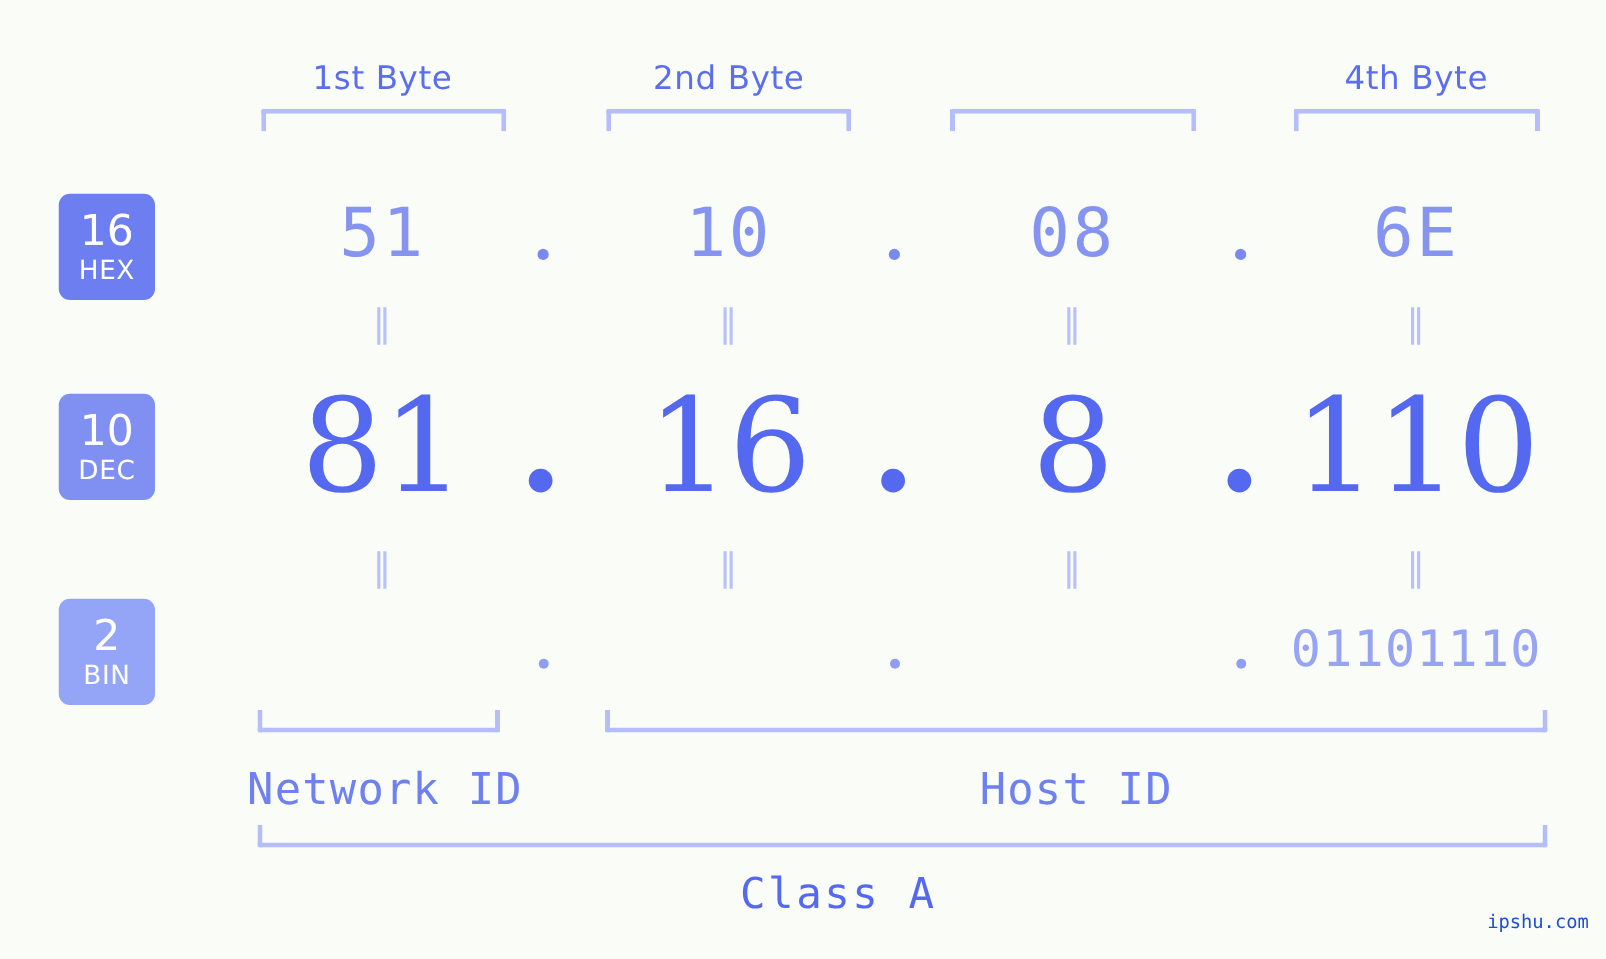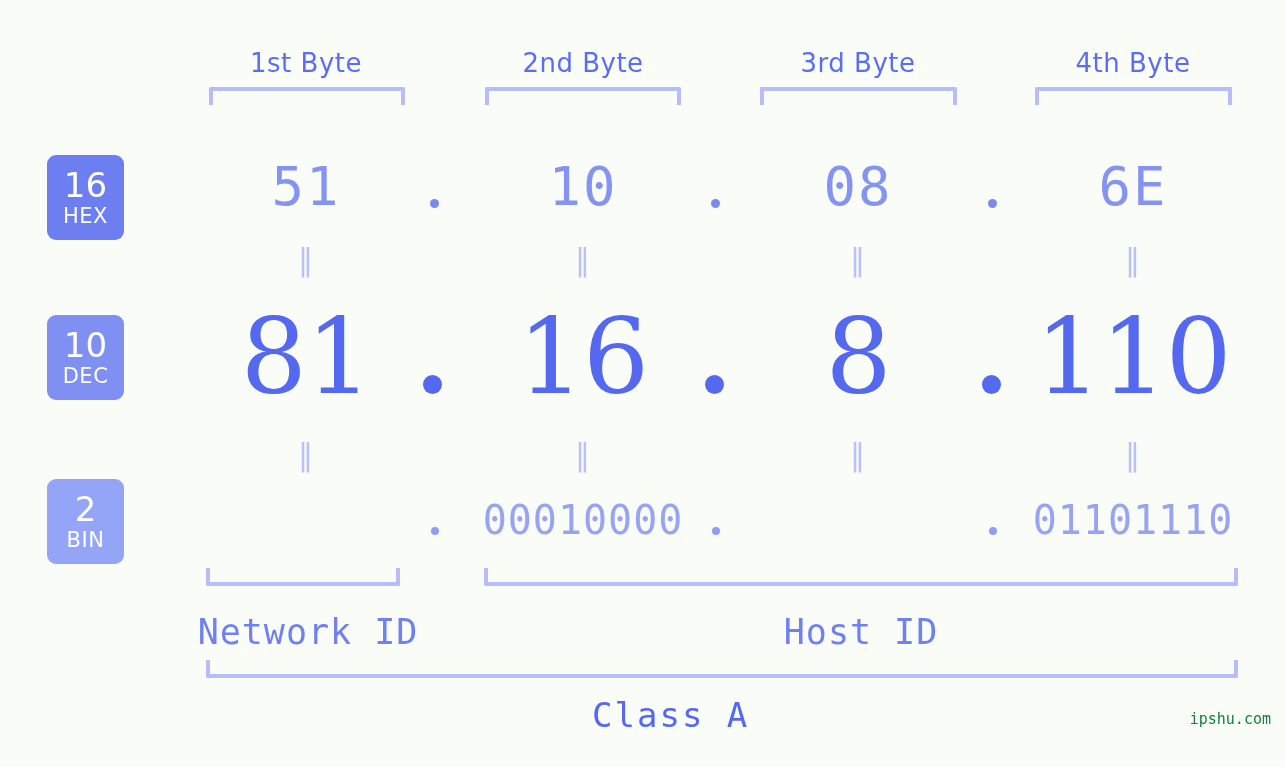--- a/index.html
+++ b/index.html
@@ -150,35 +150,34 @@
     font-size: 34px;
     color: #5468f0;
     letter-spacing: 2px;
     white-space: nowrap;
   }
 
   
   .watermark {
     position: absolute;
     right: 14px;
-    top: 710px;
+    top: 728px;
     font-family: "DejaVu Sans Mono", monospace;
     font-size: 15px;
-    color: #15803d;
+    color: #1d4ed8;
     letter-spacing: 0px;
   }
 </style>
 </head>
 <body>
 
 <div id="stage">
 
   <div class="byte-header" style="left:176px;">1st Byte</div>
   <div class="byte-header" style="left:453px;">2nd Byte</div>
-  <div class="byte-header" style="left:728px;">3rd Byte</div>
   <div class="byte-header" style="left:1003px;">4th Byte</div>
 
   <div class="bracket-top" style="left:209px; top:87px; width:196px;"></div>
   <div class="bracket-top" style="left:485px; top:87px; width:196px;"></div>
   <div class="bracket-top" style="left:760px; top:87px; width:197px;"></div>
   <div class="bracket-top" style="left:1035px; top:87px; width:197px;"></div>
 
   <div class="badge" style="top:155px; background:#6c7ef0;">
     <span class="num">16</span>
     <span class="lbl">HEX</span>
@@ -213,21 +212,20 @@
 
   <div class="dot dec-dot" style="left:423px; top:375px;"></div>
   <div class="dot dec-dot" style="left:705px; top:375px;"></div>
   <div class="dot dec-dot" style="left:982px; top:375px;"></div>
 
   <div class="eqmark" style="left:286px; top:440px;">‖</div>
   <div class="eqmark" style="left:563px; top:440px;">‖</div>
   <div class="eqmark" style="left:838px; top:440px;">‖</div>
   <div class="eqmark" style="left:1113px; top:440px;">‖</div>
 
-  <div class="cell bin-val" style="left:453px; top:500px; width:260px;">00010000</div>
   <div class="cell bin-val" style="left:1003px; top:500px; width:260px;">01101110</div>
 
   <div class="dot bin-dot" style="left:431px; top:527px;"></div>
   <div class="dot bin-dot" style="left:712px; top:527px;"></div>
   <div class="dot bin-dot" style="left:989px; top:527px;"></div>
 
   <div class="bracket-bottom" style="left:206px; top:568px; width:194px;"></div>
   <div class="bracket-bottom" style="left:484px; top:568px; width:754px;"></div>
 
   <div class="section-label" style="left:178px; top:612px; width:260px;">Network ID</div>

